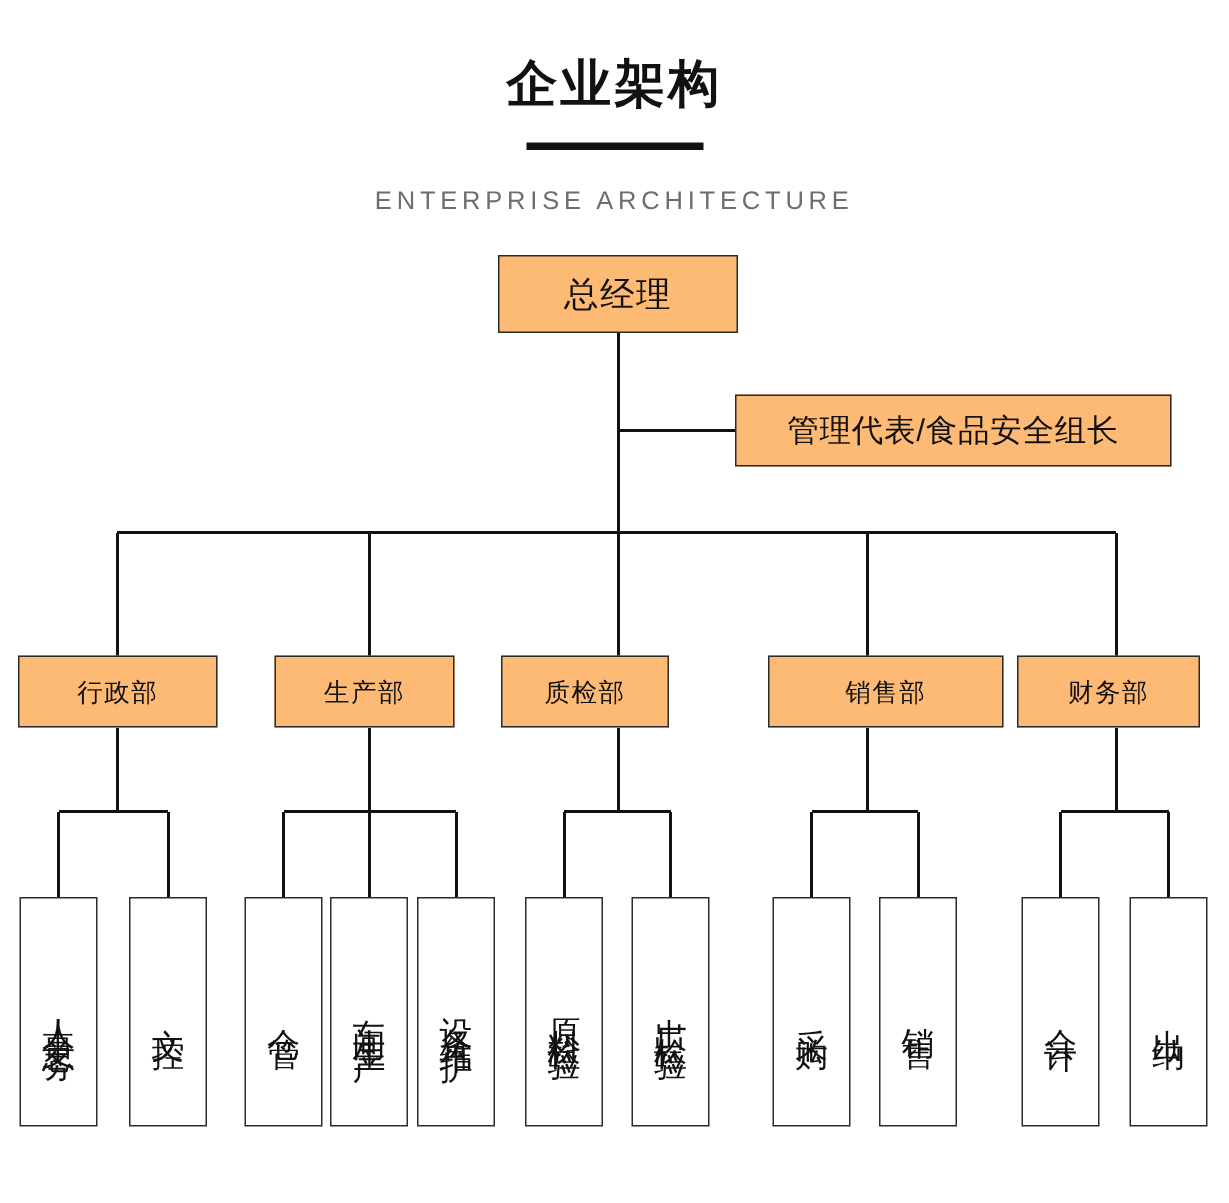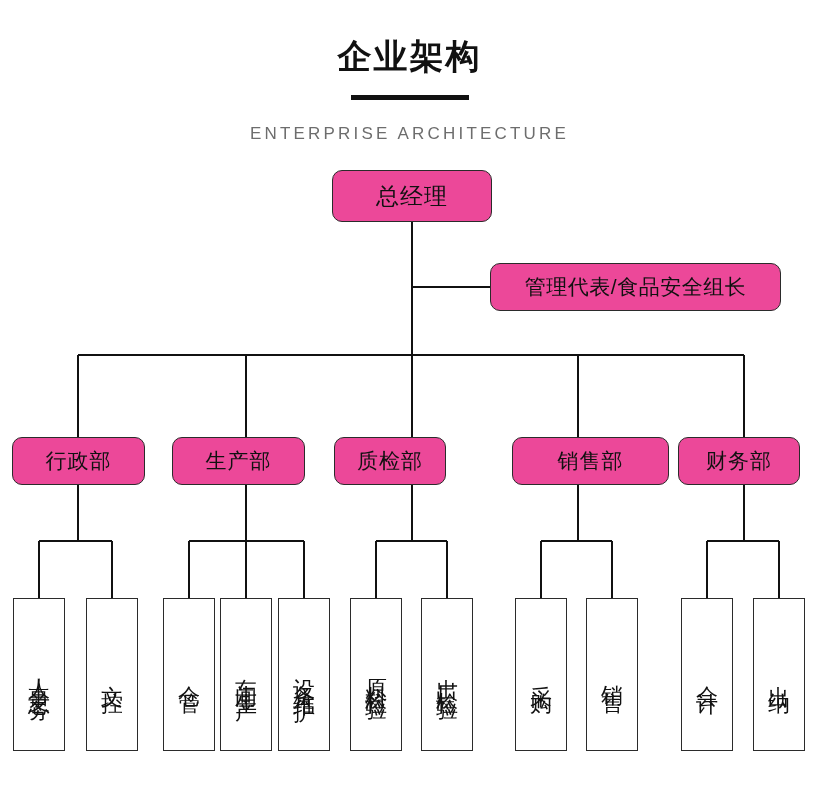--- a/index.html
+++ b/index.html
@@ -72,35 +72,34 @@
     position: absolute;
     box-sizing: border-box;
     border: 1px solid #2b2b2b;
     display: flex;
     align-items: center;
     justify-content: center;
     text-align: center;
   }
   .node.dept,
   .node.exec {
-    background: #ec4899;
-    border-radius: 10px;
+    background: #fdba74;
   }
   .node.leaf {
     background: #ffffff;
   }
   .node-label {
     display: block;
   }
   .node.exec .node-label {
     font-size: 23px;
     letter-spacing: 1px;
   }
   .node.dept .node-label {
-    font-size: 21px;
+    font-size: 17px;
     letter-spacing: 1px;
   }
   .node.mgmt .node-label {
     font-size: 21px;
     letter-spacing: 0.5px;
   }
   .node.leaf .node-label {
     font-size: 22px;
     writing-mode: vertical-rl;
     text-orientation: upright;
@@ -166,21 +165,21 @@
     <span class="node-label">总经理</span>
   </div>
 
   <div class="node exec mgmt" style="left:490px; top:263px; width:291px; height:48px;justify-content:center;">
     <span class="node-label">管理代表/食品安全组长</span>
   </div>
 
   <div class="node dept" style="left:12px; top:437px; width:133px; height:48px;">
     <span class="node-label">行政部</span>
   </div>
-  <div class="node dept" style="left:172px; top:437px; width:133px; height:48px;">
+  <div class="node dept" style="left:183px; top:437px; width:120px; height:48px;">
     <span class="node-label">生产部</span>
   </div>
   <div class="node dept" style="left:334px; top:437px; width:112px; height:48px;text-align:center;">
     <span class="node-label">质检部</span>
   </div>
   <div class="node dept" style="left:512px; top:437px; width:157px; height:48px;">
     <span class="node-label">销售部</span>
   </div>
   <div class="node dept" style="left:678px; top:437px; width:122px; height:48px;">
     <span class="node-label">财务部</span>

